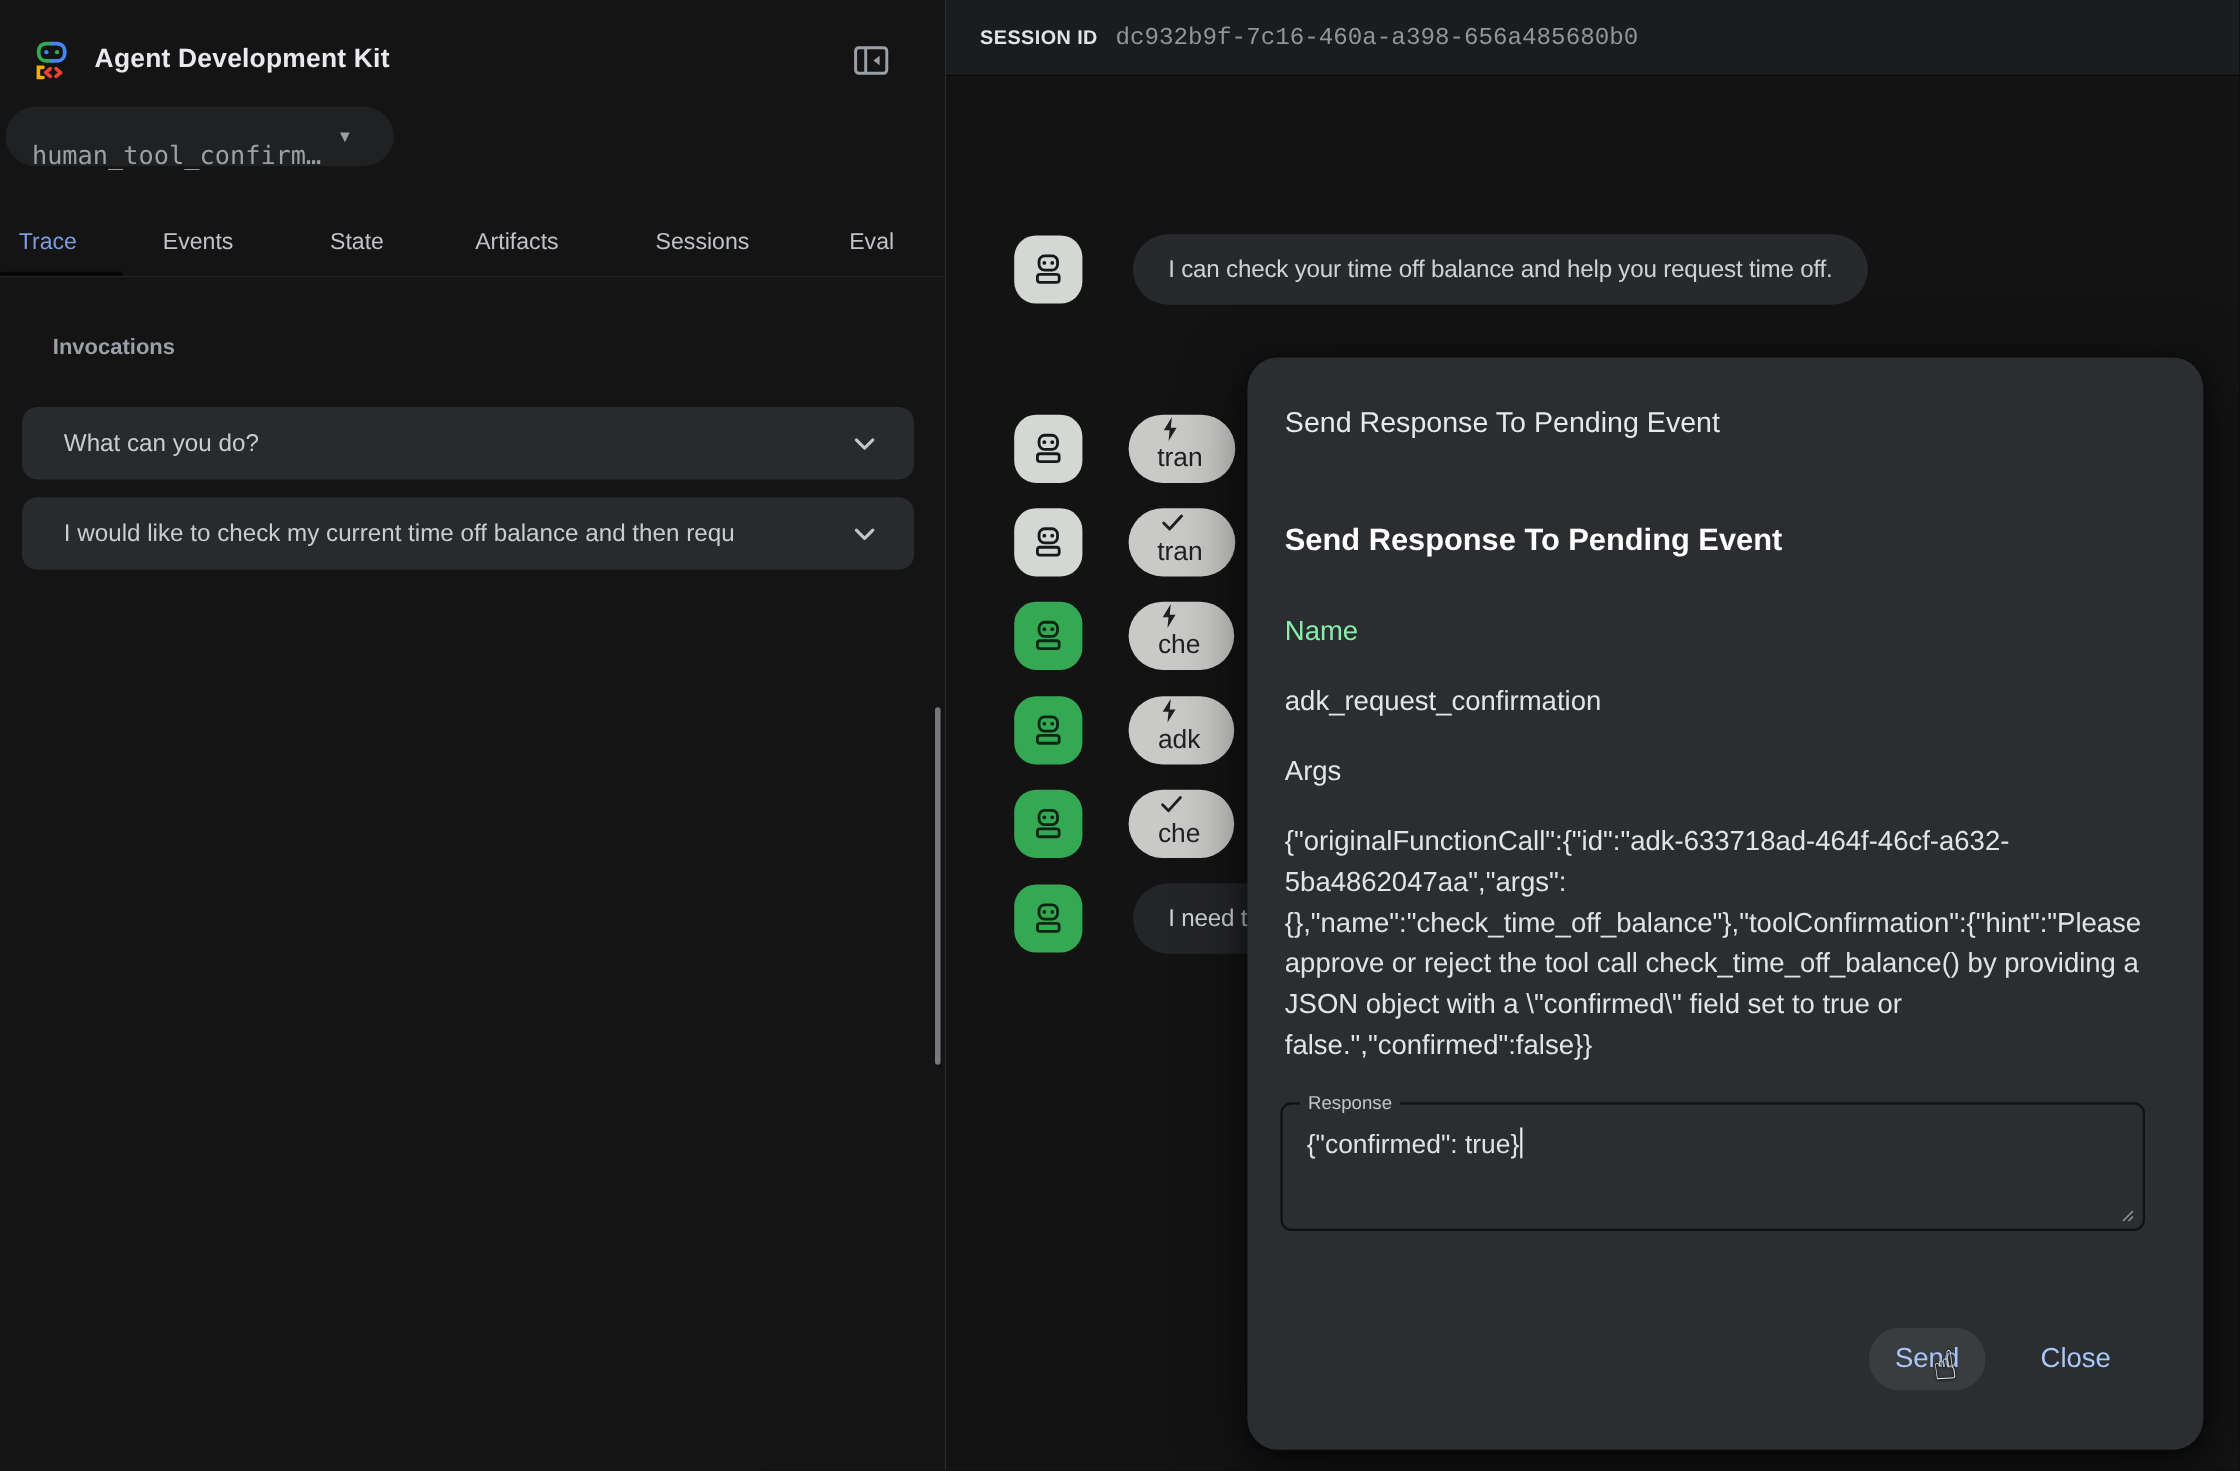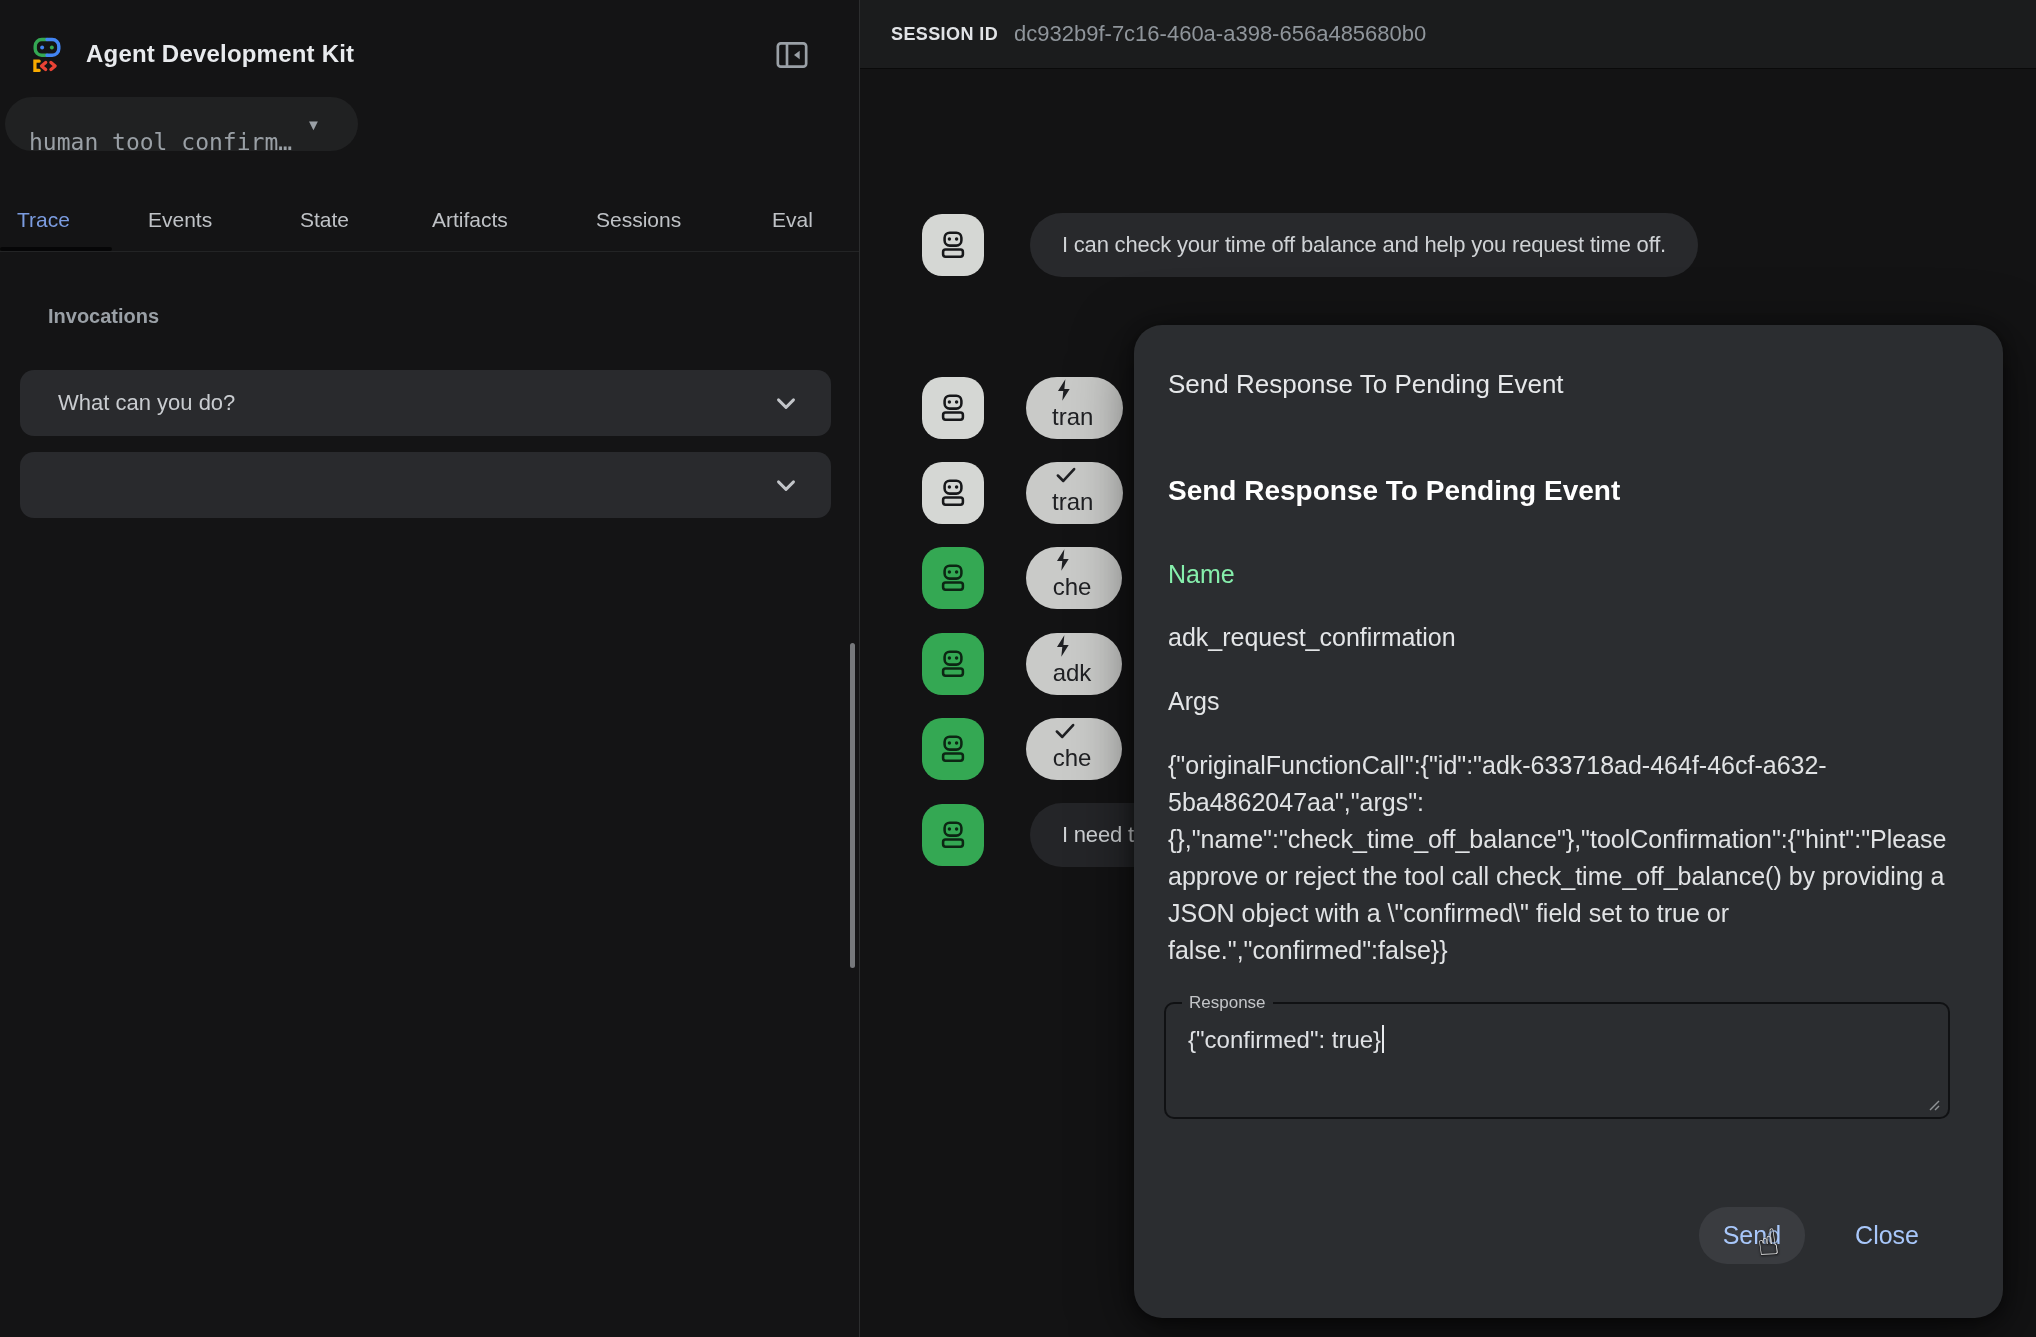--- a/index.html
+++ b/index.html
@@ -33,21 +33,21 @@
   .inv-item .txt { margin-left:38px; font-size:22px; color:#c9ccd0; white-space:nowrap; overflow:hidden; max-width:695px; }
   .inv-item .chev { position:absolute; left:751px; top:18px; }
   .inv-1 { top:370px; } .inv-2 { top:452px; }
 
   .sb-scrollbar { position:absolute; left:850px; top:643px; width:5px; height:325px; background:#76787b; border-radius:3px; cursor:pointer; }
 
   
   .main { position:absolute; left:860px; top:0; width:1176px; height:1337px; background:#131314; }
   .session-bar { position:absolute; left:0; top:0; width:1176px; height:69px; background:#1b1c1d; border-bottom:1px solid #0a0a0a; display:flex; align-items:center; padding-left:31px; }
   .sess-label { font-size:18px; font-weight:bold; color:#e1e3e6; letter-spacing:.4px; }
-  .sess-value { margin-left:16px; font-family:Liberation Sans, sans-serif; font-size:22px; color:#8f959b; }
+  .sess-value { margin-left:16px; font-family:Liberation Mono, monospace; font-size:22px; color:#8f959b; }
 
   .chat-row { position:absolute; left:62px; display:flex; align-items:center; }
   .avatar { width:62px; height:62px; border-radius:20px; display:flex; align-items:center; justify-content:center; flex:0 0 auto; }
   .avatar.gray { background:#d5d7d4; }
   .avatar.green { background:#34a853; }
   .msg-bubble { margin-left:46px; height:64px; background:#28292c; border-radius:32px; display:flex; align-items:center; padding:0 32px; font-size:22px; color:#cfd2d5; white-space:nowrap; letter-spacing:-.2px; }
   .msg-bubble.dim { background:#242528; }
   .tool-chip { margin-left:42px; height:62px; background:#c9cac8; border-radius:31px; display:flex; align-items:center; padding:0 30px 0 26px; font-size:24px; font-weight:500; color:#202124; cursor:pointer; white-space:nowrap;flex-direction:column; }
   .tool-chip .ci { margin-right:14px; display:flex; }
 
@@ -127,20 +127,21 @@
     <div class="inv-item inv-1">
       <span class="txt">What can you do?</span>
       <span class="chev">
         <svg viewBox="0 0 24 24" width="30" height="30">
             <polyline points="6 9.5 12 15.5 18 9.5" fill="none" stroke="#c2c5c9" stroke-width="2.3" stroke-linecap="round" stroke-linejoin="round"></polyline>
           </svg>
       </span>
     </div>
 
     <div class="inv-item inv-2">
+      <span class="txt">I would like to check my current time off balance and then requ</span>
       <span class="chev">
         <svg viewBox="0 0 24 24" width="30" height="30">
             <polyline points="6 9.5 12 15.5 18 9.5" fill="none" stroke="#c2c5c9" stroke-width="2.3" stroke-linecap="round" stroke-linejoin="round"></polyline>
           </svg>
       </span>
     </div>
 
     <div class="sb-scrollbar"></div>
   </aside>
 

